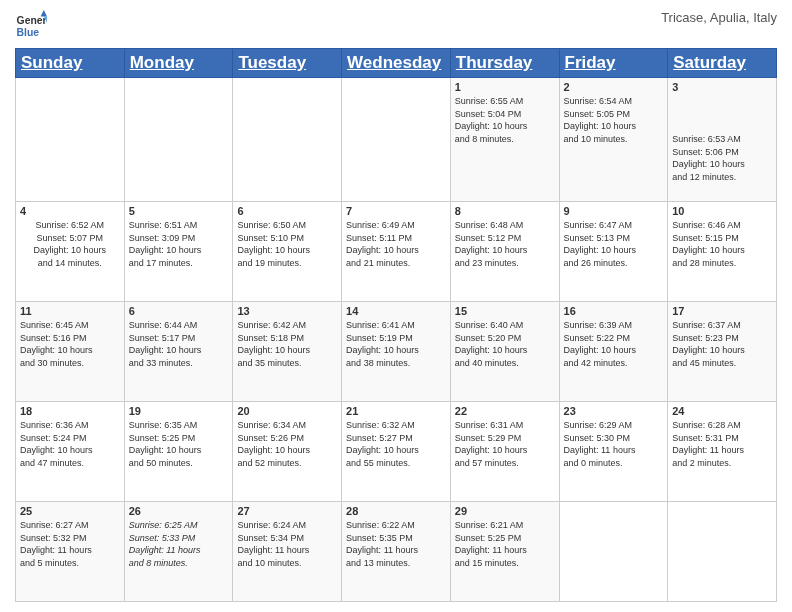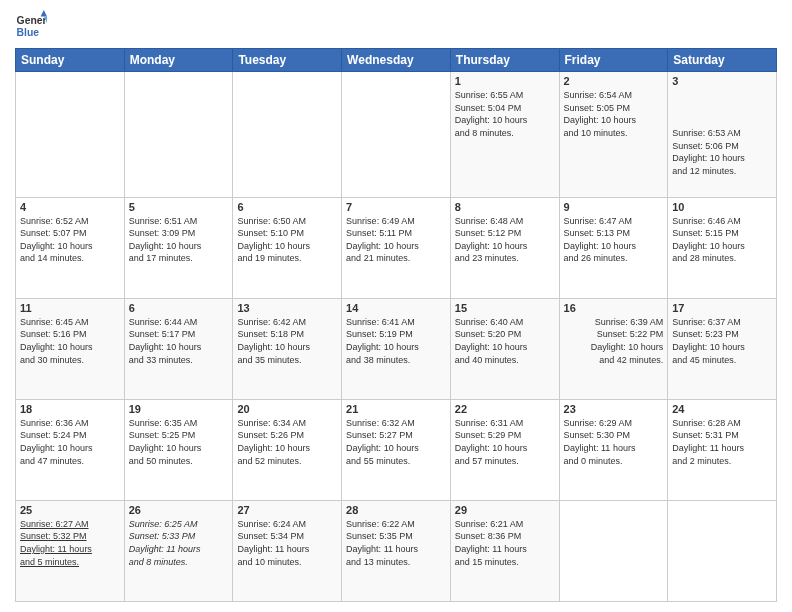--- a/index.html
+++ b/index.html
@@ -46,25 +46,26 @@
       color: #555;
     }
     .calendar {
       width: 100%;
       border-collapse: collapse;
       flex: 1;
     }
     .calendar thead th {
       background: #3a6db5;
       color: #fff;
-      font-size: 12px;
+      font-size: 17px;
       font-weight: bold;
       padding: 4px 5px;
       border: 1px solid #2a5a9f;
       text-align: left;
+      text-decoration: underline;
     }
     .calendar tbody td {
       border: 1px solid #ccc;
       vertical-align: top;
       padding: 3px 4px;
       width: calc(100% / 7);
       font-size: 9.5px;
       color: #333;
       background: #fff;
       height: 88px;
@@ -92,20 +93,21 @@
   <div class="header">
     <div class="logo">
       <svg class="logo-icon" viewBox="0 0 40 40">
         <text x="2" y="18" font-size="13" font-weight="bold" fill="#333" font-family="Arial">General</text>
         <text x="2" y="32" font-size="13" font-weight="bold" fill="#3a6db5" font-family="Arial">Blue</text>
         <polygon points="32,8 40,8 36,0" fill="#3a6db5"></polygon>
         <polygon points="36,8 40,16 40,8" fill="#5aabee"></polygon>
       </svg>
     </div>
     <div class="title-block">
+      <div class="subtitle">Tricase, Apulia, Italy</div>
     </div>
   </div>
 
   <table class="calendar">
     <thead>
       <tr>
       <th>Sunday</th>
           <th>Monday</th>
           <th>Tuesday</th>
           <th>Wednesday</th>
@@ -138,21 +140,21 @@
             <span class="day-number">3</span>
             <div class="day-info" style="white-space: pre-line; margin-top: 40px;">Sunrise: 6:53 AM
 Sunset: 5:06 PM
 Daylight: 10 hours
 and 12 minutes.</div>
           </td>
         </tr>
         <tr>
           <td>
             <span class="day-number">4</span>
-            <div class="day-info" style="white-space: pre-line;">Sunrise: 6:52 AM
+            <div class="day-info" style="white-space: pre-line; text-align: center;">Sunrise: 6:52 AM
 Sunset: 5:07 PM
 Daylight: 10 hours
 and 14 minutes.</div>
           </td>
           <td>
             <span class="day-number">5</span>
             <div class="day-info" style="white-space: pre-line;">Sunrise: 6:51 AM
 Sunset: 3:09 PM
 Daylight: 10 hours
 and 17 minutes.</div>
@@ -224,21 +226,21 @@
           </td>
           <td>
             <span class="day-number">15</span>
             <div class="day-info" style="white-space: pre-line;">Sunrise: 6:40 AM
 Sunset: 5:20 PM
 Daylight: 10 hours
 and 40 minutes.</div>
           </td>
           <td>
             <span class="day-number">16</span>
-            <div class="day-info" style="white-space: pre-line; text-align: right;">Sunrise: 6:39 AM
+            <div class="day-info" style="white-space: pre-line;">Sunrise: 6:39 AM
 Sunset: 5:22 PM
 Daylight: 10 hours
 and 42 minutes.</div>
           </td>
           <td>
             <span class="day-number">17</span>
             <div class="day-info" style="white-space: pre-line;">Sunrise: 6:37 AM
 Sunset: 5:23 PM
 Daylight: 10 hours
 and 45 minutes.</div>
@@ -291,21 +293,21 @@
             <span class="day-number">24</span>
             <div class="day-info" style="white-space: pre-line;">Sunrise: 6:28 AM
 Sunset: 5:31 PM
 Daylight: 11 hours
 and 2 minutes.</div>
           </td>
         </tr>
         <tr>
           <td>
             <span class="day-number">25</span>
-            <div class="day-info" style="white-space: pre-line; text-decoration: underline;">Sunrise: 6:27 AM
+            <div class="day-info" style="white-space: pre-line;">Sunrise: 6:27 AM
 Sunset: 5:32 PM
 Daylight: 11 hours
 and 5 minutes.</div>
           </td>
           <td>
             <span class="day-number">26</span>
             <div class="day-info" style="white-space: pre-line; font-style: italic;">Sunrise: 6:25 AM
 Sunset: 5:33 PM
 Daylight: 11 hours
 and 8 minutes.</div>
@@ -320,21 +322,21 @@
           <td>
             <span class="day-number">28</span>
             <div class="day-info" style="white-space: pre-line;">Sunrise: 6:22 AM
 Sunset: 5:35 PM
 Daylight: 11 hours
 and 13 minutes.</div>
           </td>
           <td>
             <span class="day-number">29</span>
             <div class="day-info" style="white-space: pre-line;">Sunrise: 6:21 AM
-Sunset: 8:36 PM
+Sunset: 5:25 PM
 Daylight: 11 hours
 and 15 minutes.</div>
           </td>
           <td class="empty"></td>
           <td class="empty"></td>
         </tr>
       </tbody>
   </table>
 </div>
 

